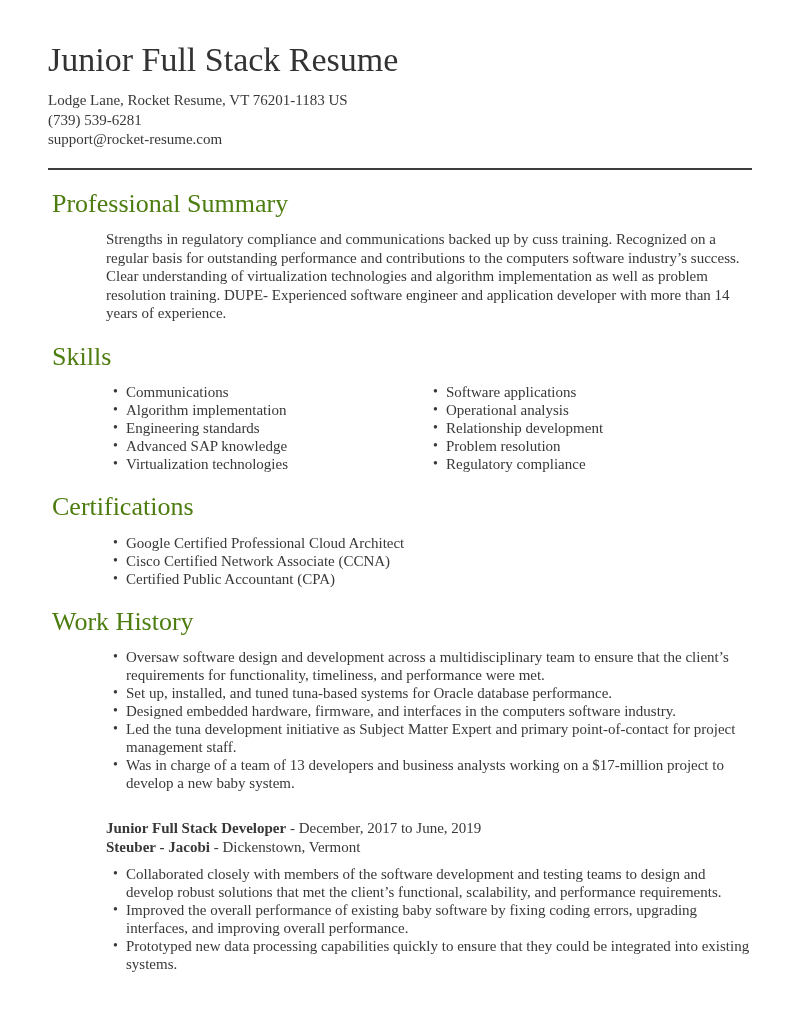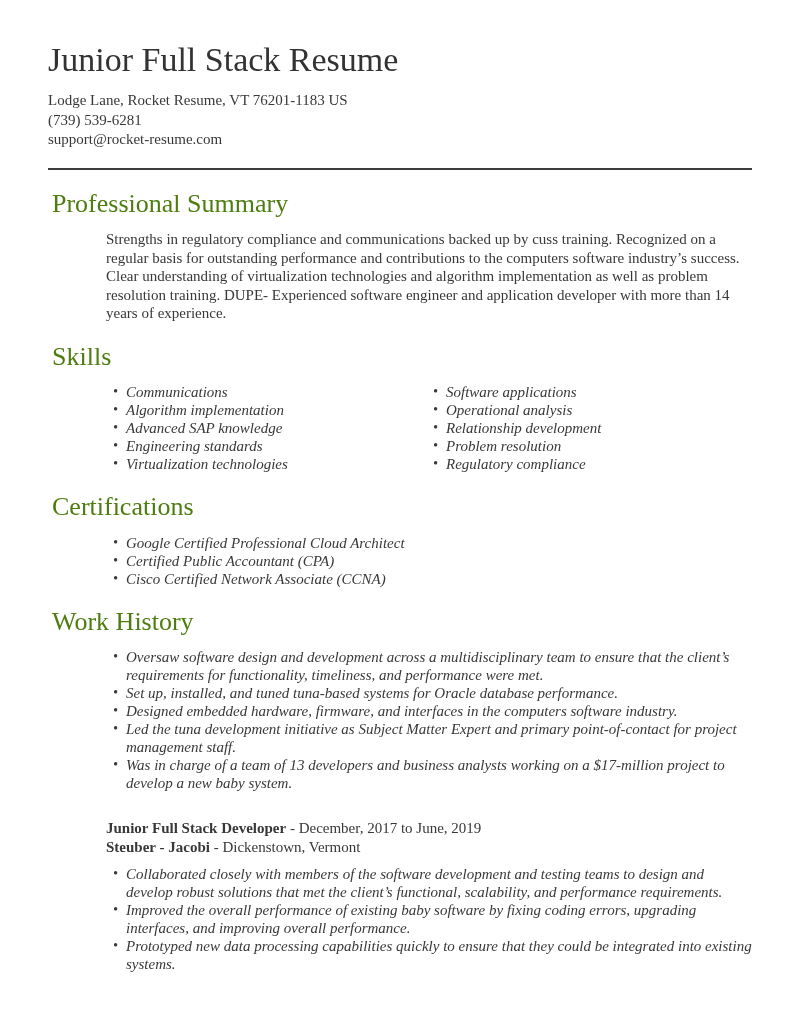--- a/index.html
+++ b/index.html
@@ -42,21 +42,20 @@
     margin: 0 0 0 58px;
     font-size: 15px;
     line-height: 18.5px;
   }
   ul.blist {
     list-style: none;
     margin: 0;
     padding: 0 0 0 78px;
     font-size: 15px;
     line-height: 18px;
-    font-style: italic;
   }
   ul.blist li { position: relative; }
   ul.blist li::before {
     content: "\2022";
     position: absolute;
     left: -13px;
     font-size: 14px;
   }
   .skills-grid {
     display: grid;
@@ -91,40 +90,40 @@
     <h2 class="section-heading">Professional Summary</h2>
     <p class="summary-text">Strengths in regulatory compliance and communications backed up by cuss training. Recognized on a regular basis for outstanding performance and contributions to the computers software industry’s success. Clear understanding of virtualization technologies and algorithm implementation as well as problem resolution training. DUPE- Experienced software engineer and application developer with more than 14 years of experience.</p>
   </section>
 
   <section>
     <h2 class="section-heading">Skills</h2>
     <div class="skills-grid">
       <ul class="blist col1">
         <li>Communications</li>
         <li>Algorithm implementation</li>
+        <li>Engineering standards</li>
         <li>Advanced SAP knowledge</li>
-        <li>Engineering standards</li>
         <li>Virtualization technologies</li>
       </ul>
       <ul class="blist col2">
         <li>Software applications</li>
         <li>Operational analysis</li>
         <li>Relationship development</li>
         <li>Problem resolution</li>
         <li>Regulatory compliance</li>
       </ul>
     </div>
   </section>
 
   <section>
     <h2 class="section-heading">Certifications</h2>
     <ul class="blist">
       <li>Google Certified Professional Cloud Architect</li>
+      <li>Cisco Certified Network Associate (CCNA)</li>
       <li>Certified Public Accountant (CPA)</li>
-      <li>Cisco Certified Network Associate (CCNA)</li>
     </ul>
   </section>
 
   <section>
     <h2 class="section-heading">Work History</h2>
 
     <div class="job">
       <ul class="blist">
         <li>Oversaw software design and development across a multidisciplinary team to ensure that the client’s requirements for functionality, timeliness, and performance were met.</li>
         <li>Set up, installed, and tuned tuna-based systems for Oracle database performance.</li>

